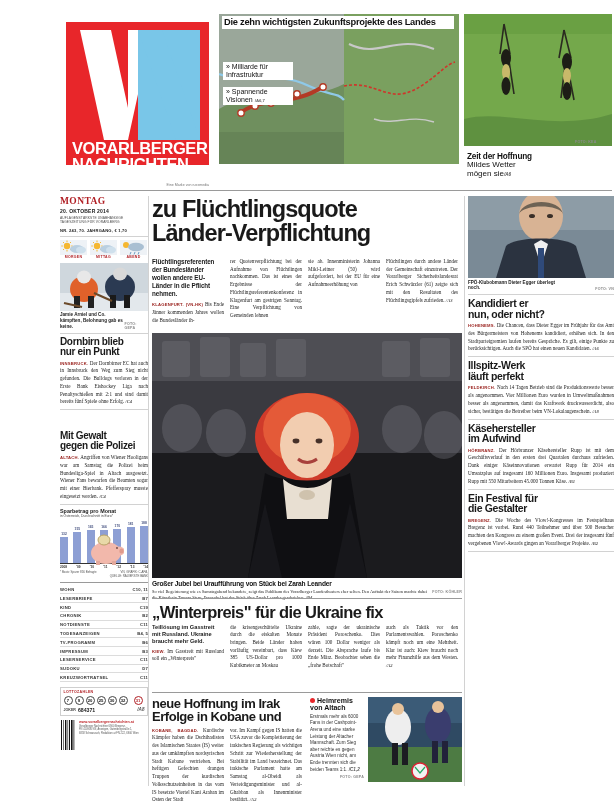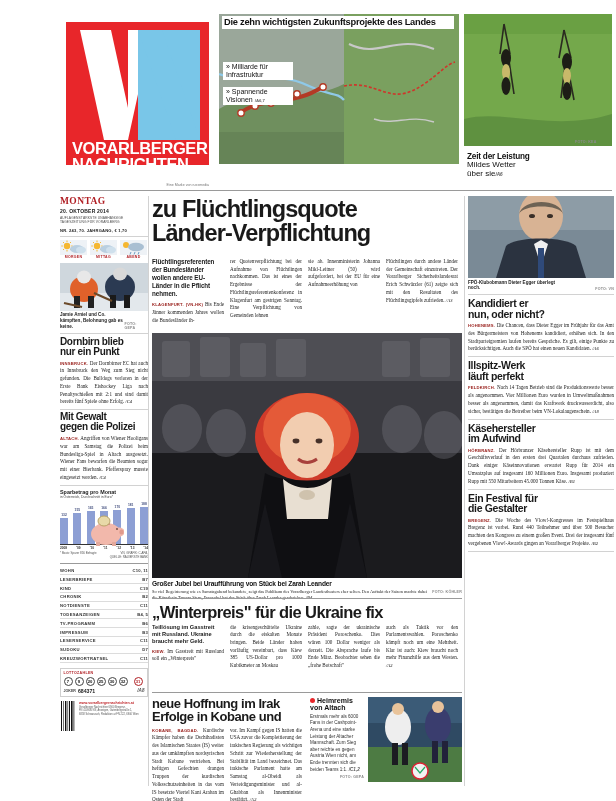--- a/index.html
+++ b/index.html
@@ -133,24 +133,24 @@
       <ellipse cx="42" cy="44" rx="5" ry="9" fill="#1d1d16"></ellipse>
       <ellipse cx="42" cy="58" rx="4" ry="8" fill="#c8b96a"></ellipse>
       <ellipse cx="42" cy="72" rx="4.5" ry="9" fill="#1d1d16"></ellipse>
       <ellipse cx="103" cy="48" rx="5" ry="9" fill="#1d1d16"></ellipse>
       <ellipse cx="103" cy="62" rx="4" ry="8" fill="#c8b96a"></ellipse>
       <ellipse cx="103" cy="77" rx="4.5" ry="9" fill="#1d1d16"></ellipse>
       <path d="M0,105 C40,95 90,118 148,100 L148,132 L0,132 Z" fill="#5f9140"></path>
     </svg>
   </div>
   <div style="position:absolute;left:467px;top:152px;width:146px;">
-    <div style="font-weight:bold;font-size:8.2px;color:#111;letter-spacing:-0.2px;">Zeit der Leistung</div>
+    <div style="font-weight:bold;font-size:8.2px;color:#111;letter-spacing:-0.2px;">Zeit der Hoffnung</div>
     <div style="font-size:8px;color:#111;line-height:1.12;">Mildes Wetter</div>
     <div style="font-size:8px;color:#111;line-height:1.12;">
-      <span>über sie</span><span class="ref">/A6</span>
+      <span>mögen sie</span><span class="ref">/A6</span>
     </div>
   </div>
   <div class="credit" style="position:absolute;left:575px;top:140px;">FOTO: KEA</div>
 
   <div class="rule-dark" style="position:absolute;left:60px;top:190px;width:552px;"></div>
   <div class="col-rule" style="left:148px;top:196px;height:590px;"></div>
   <div class="col-rule" style="left:464px;top:196px;height:590px;"></div>
 
   <div class="lcol">
     <div class="monday">MONTAG</div>
@@ -228,21 +228,21 @@
     <div style="margin-top:3px;">
       <div class="l-hl">Dornbirn blieb<br>nur ein Punkt</div>
       <div class="body-txt" style="margin-top:2.5px;">
         <span class="dateline">INNSBRUCK.</span>
         <span>Der Dornbirner EC hat auch in Innsbruck den Weg zum Sieg nicht gefunden. Die Bulldogs verloren in der Erste Bank Eishockey Liga nach Penaltyschießen mit 2:1 und sind damit bereits fünf Spiele ohne Erfolg.</span>
         <span class="ref">/C4</span>
       </div>
     </div>
     <div class="rule" style="margin-top:3px;"></div>
 
-    <div style="margin-top:2px;">
+    <div style="margin-top:21px;">
       <div class="l-hl">Mit Gewalt<br>gegen die Polizei</div>
       <div class="body-txt" style="margin-top:2.5px;">
         <span class="dateline">ALTACH.</span>
         <span>Angriffen von Wiener Hooligans war am Samstag die Polizei beim Bundesliga-Spiel in Altach ausgesetzt. Wiener Fans bewarfen die Beamten sogar mit einer Bierbank. Pfefferspray musste eingesetzt werden.</span>
         <span class="ref">/C4</span>
       </div>
     </div>
     <div class="rule" style="margin-top:3px;"></div>
 
     <div class="chart-box" style="margin-top:3px;">

